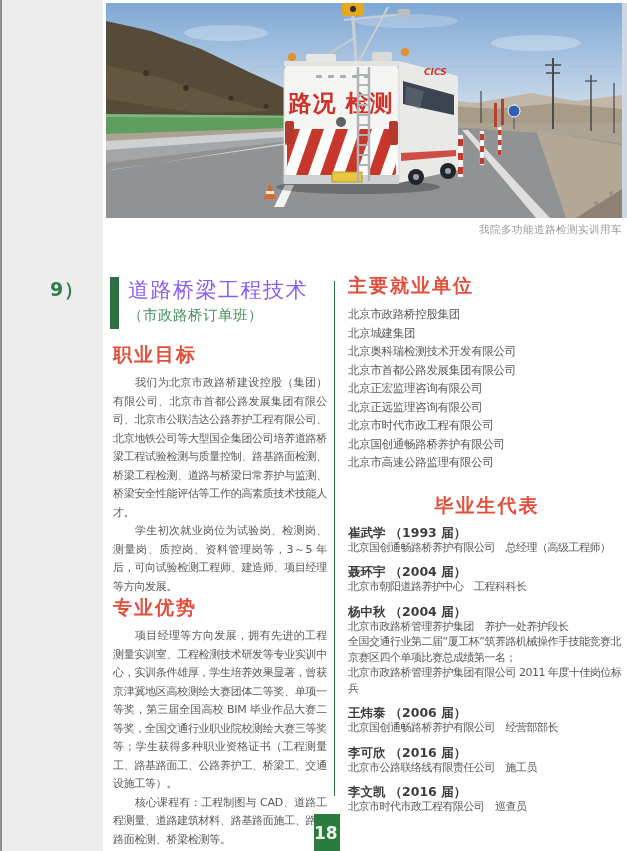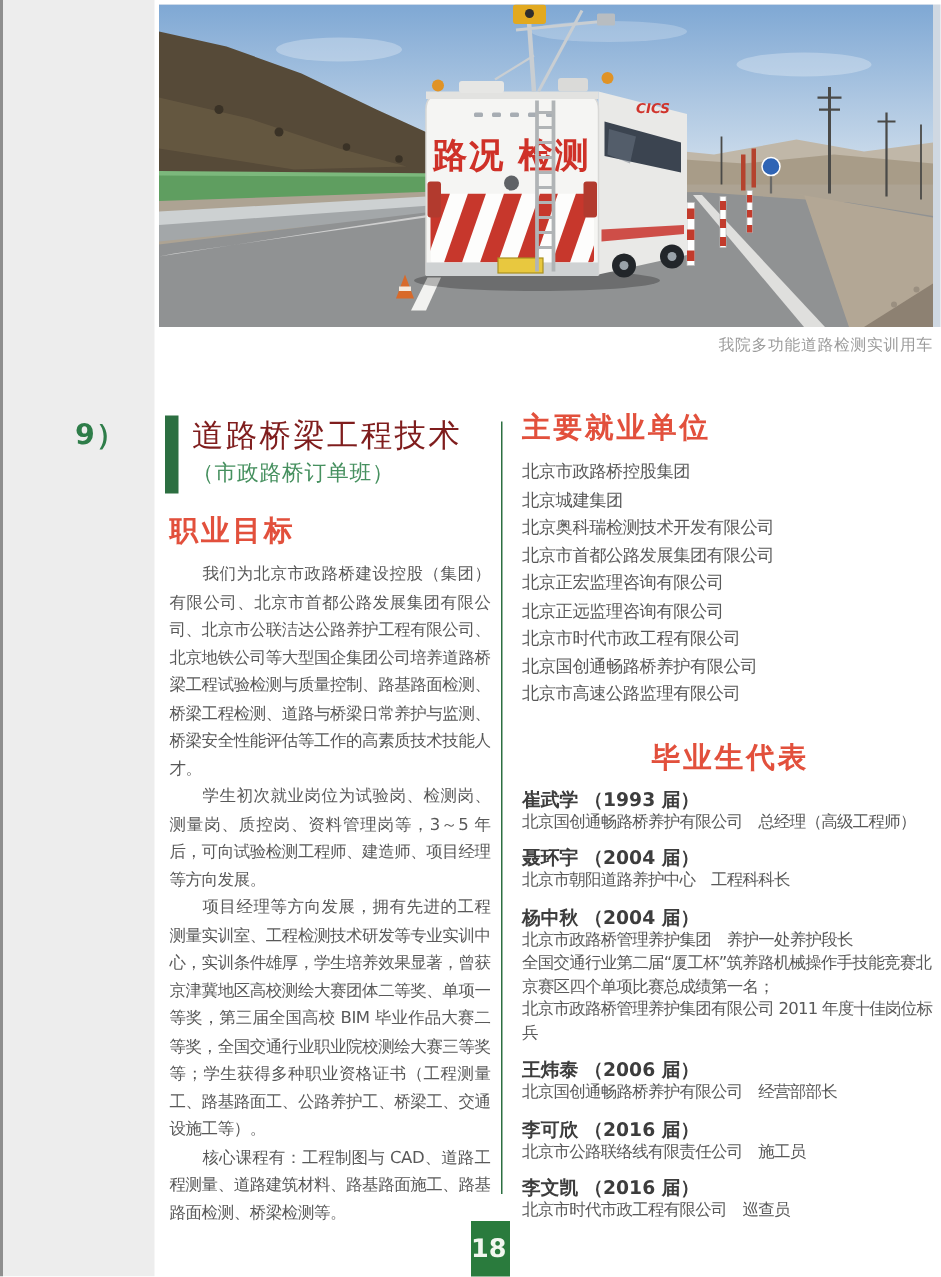--- a/index.html
+++ b/index.html
@@ -21,21 +21,21 @@
     text-align:right;font-size:10.5px;color:#9b9b9b;letter-spacing:0.5px;
   }
   
   .sec-num{
     position:absolute;left:50px;top:277px;
     font-size:19px;color:#2e7d49;font-weight:600;letter-spacing:1px;
   }
   
   .title-block{position:absolute;left:110px;top:277px;display:flex;}
   .title-bar{width:9px;height:52px;background:#2c6f41;margin-right:9px;}
-  .title-main{font-size:21px;color:#7f1d1d;letter-spacing:1.5px;line-height:26px;}
+  .title-main{font-size:21px;color:#8b5cf6;letter-spacing:1.5px;line-height:26px;}
   .title-sub{font-size:14.5px;color:#46905f;letter-spacing:0.5px;margin-top:3px;}
   
   .divider{position:absolute;left:334px;top:281px;width:1px;height:515px;background:#2c6f41;}
   .page-box{
     position:absolute;left:314px;top:796px;width:26px;height:55px;
     background:#2a7b3d;color:#f2f7ef;font-size:17px;font-weight:bold;
     text-align:left;line-height:38px;margin-top:18px;
   }
   
   .col-left{position:absolute;left:113px;top:343px;width:214px;}
@@ -252,20 +252,21 @@
     <div class="title-sub">（市政路桥订单班）</div>
   </div>
 </div>
 
 <div class="divider"></div>
 
 <div class="col-left">
   <h2 class="red-h">职业目标</h2>
   <p>我们为北京市政路桥建设控股（集团）有限公司、北京市首都公路发展集团有限公司、北京市公联洁达公路养护工程有限公司、北京地铁公司等大型国企集团公司培养道路桥梁工程试验检测与质量控制、路基路面检测、桥梁工程检测、道路与桥梁日常养护与监测、桥梁安全性能评估等工作的高素质技术技能人才。</p>
   <p>学生初次就业岗位为试验岗、检测岗、测量岗、质控岗、资料管理岗等，3～5 年后，可向试验检测工程师、建造师、项目经理等方向发展。</p>
+  <h2 class="red-h gap-top">专业优势</h2>
   <p>项目经理等方向发展，拥有先进的工程测量实训室、工程检测技术研发等专业实训中心，实训条件雄厚，学生培养效果显著，曾获京津冀地区高校测绘大赛团体二等奖、单项一等奖，第三届全国高校 BIM 毕业作品大赛二等奖，全国交通行业职业院校测绘大赛三等奖等；学生获得多种职业资格证书（工程测量工、路基路面工、公路养护工、桥梁工、交通设施工等）。</p>
   <p>核心课程有：工程制图与 CAD、道路工程测量、道路建筑材料、路基路面施工、路基路面检测、桥梁检测等。</p>
 </div>
 
 <div class="col-right">
   <h2 class="red-h">主要就业单位</h2>
   <div class="company">北京市政路桥控股集团</div>
   <div class="company">北京城建集团</div>
   <div class="company">北京奥科瑞检测技术开发有限公司</div>
   <div class="company">北京市首都公路发展集团有限公司</div>

